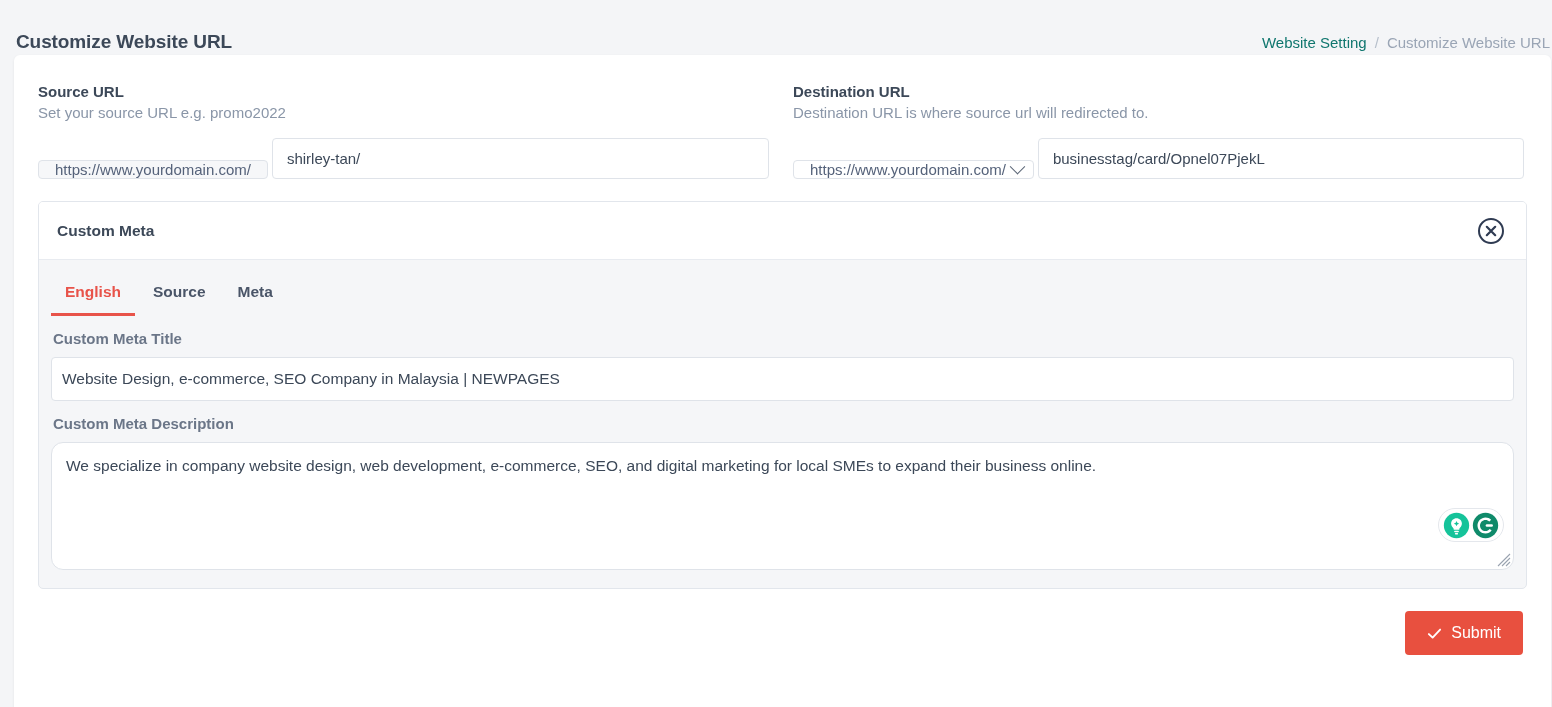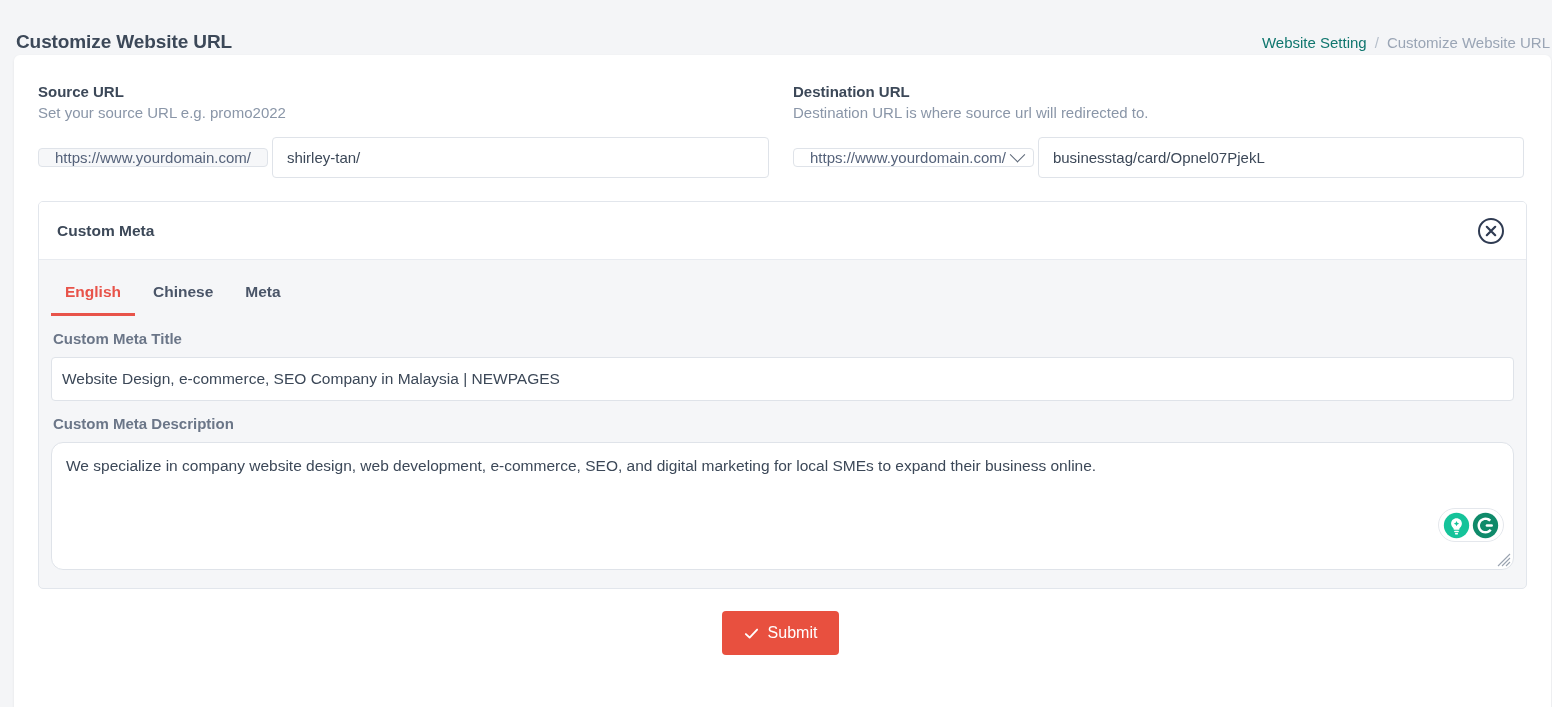--- a/index.html
+++ b/index.html
@@ -67,21 +67,21 @@
     color: #3c4858;
     margin: 0 0 4px 0;
   }
   .field-hint {
     font-size: 15px;
     color: #8a96a8;
     margin: 0 0 14px 0;
   }
   .input-group {
     display: flex;
-    align-items: center;
+    align-items: flex-end;
     height: 44px;
   }
   .input-addon {
     display: flex;
     align-items: center;
     background: #f6f7f9;
     border: 1px solid #dfe3e9;
     border-radius: 4px;
     padding: 0 16px;
     font-size: 15px;
@@ -219,21 +219,21 @@
     border: 1px solid #e4e7ec;
     border-radius: 17px;
     padding: 0 4px;
     cursor: pointer;
   }
   .gram-ic { width: 27px; height: 27px; }
 
   
   .submit-row {
     display: flex;
-    justify-content: center;
+    justify-content: flex-end;
     margin-top: 22px;
     padding-right: 4px;
   }
   .submit-btn {
     background: #e8503f;
     color: #ffffff;
     border: none;
     border-radius: 4px;
     height: 44px;
     padding: 0 22px;
@@ -294,21 +294,21 @@
           <path d="M9.8 9.8 L18.2 18.2 M18.2 9.8 L9.8 18.2" stroke="#2f3b52" stroke-width="2.2" stroke-linecap="round"></path>
         </svg>
       </div>
     </div>
 
     <div class="meta-body">
 
       
       <div class="tabs">
         <div class="tab active">English</div>
-        <div class="tab">Chinese</div>
+        <div class="tab">Source</div>
         <div class="tab">Meta</div>
       </div>
 
       
       <div class="form-label">Custom Meta Title</div>
       <input class="big-input" type="text" value="Website Design, e-commerce, SEO Company in Malaysia | NEWPAGES" style="">
 
       
       <div class="form-label">Custom Meta Description</div>
       <div class="ta-wrap">

